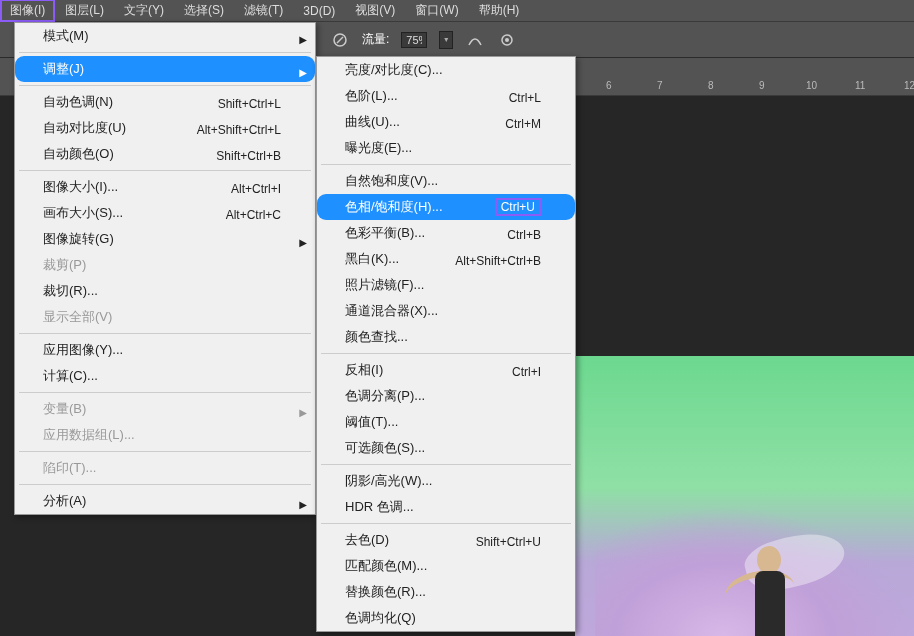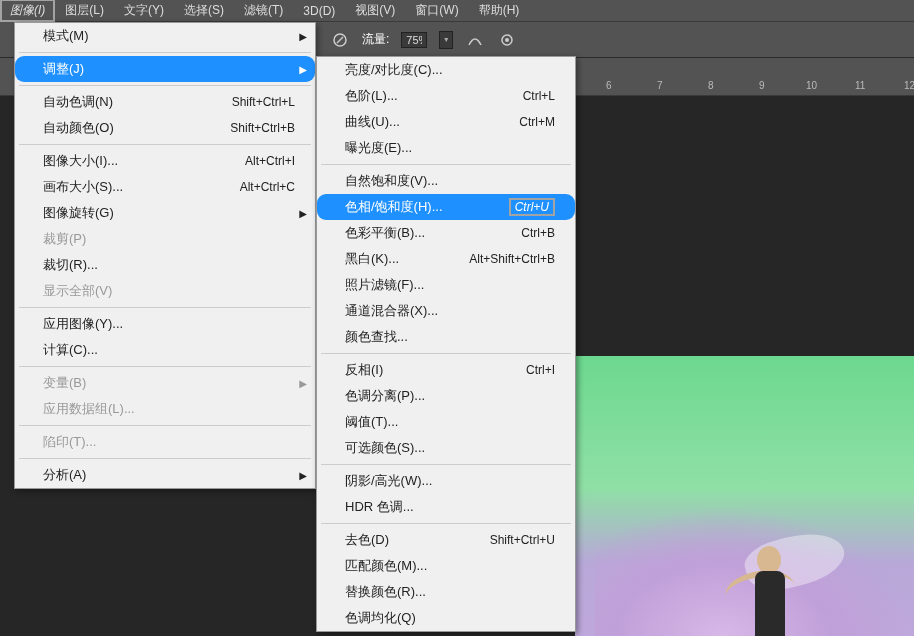--- a/index.html
+++ b/index.html
@@ -16,28 +16,28 @@
 .canvas-area { position: absolute; top: 96px; left: 0; right: 0; bottom: 0; background: #262626; }
 .photo { position: absolute; left: 575px; top: 260px; width: 340px; height: 376px; background: linear-gradient(to bottom, #6cd88f 0%, #8fe0a5 35%, #b8a8d8 55%, #c8a8e0 100%); overflow: hidden; }
 .photo::before { content: ""; position: absolute; top: 150px; left: 20px; right: 0; height: 220px; background: radial-gradient(ellipse at 40% 60%, #d8b8e8 0%, #c0a0d8 40%, transparent 70%); }
 .figure { position: absolute; left: 150px; top: 175px; width: 90px; height: 180px; }
 .figure-body { position: absolute; top: 40px; left: 30px; width: 30px; height: 120px; background: #2a2a2a; border-radius: 8px; }
 .figure-head { position: absolute; top: 15px; left: 32px; width: 24px; height: 28px; background: #d8b890; border-radius: 50%; }
 .figure-arm { position: absolute; top: 40px; left: 0; width: 70px; height: 40px; border-top: 6px solid #d8b890; border-radius: 50% 50% 0 0; transform: rotate(-10deg); }
 .scarf { position: absolute; top: 5px; left: 20px; width: 100px; height: 50px; background: rgba(255,255,255,0.4); border-radius: 40% 60% 50% 50%; transform: rotate(-15deg); }
 .menu1 { position: absolute; top: 22px; left: 14px; width: 302px; background: #f0f0f0; border: 1px solid #999; box-shadow: 2px 2px 6px rgba(0,0,0,0.4); z-index: 10; }
 .menu2 { position: absolute; top: 56px; left: 316px; width: 260px; background: #f0f0f0; border: 1px solid #999; box-shadow: 2px 2px 6px rgba(0,0,0,0.4); z-index: 11; }
-.menu-item { display: flex; justify-content: space-between; align-items: center; padding: 4px 20px 4px 28px; font-size: 13px; color: #222; position: relative; }
+.menu-item { display: flex; justify-content: space-between; align-items: flex-end; padding: 4px 34px 4px 28px; font-size: 13px; color: #222; position: relative; }
 .menu-item.hover { background: #1e90ff; color: #fff; border-radius: 9px; }
 .menu-item.disabled { color: #999; }
 .menu-item .arrow { position: absolute; right: 8px; font-size: 10px; }
 .menu-item .arrow-hl { color: #fff; }
 .menu-sep { height: 1px; background: #ccc; margin: 3px 4px; }
 .shortcut { font-size: 12px; }
-.redbox { border: 2px solid #a3a3a3; font-style: italic; }
+.redbox { border: 2px solid #8b5cf6; }
 .menubar-item.redbox { padding: 1px 8px; }
 .shortcut.redbox { padding: 0 4px; }
 </style>
 </head>
 <body>
 
 <div class="menubar">
   <span class="menubar-item redbox">图像(I)</span>
   <span class="menubar-item">图层(L)</span>
   <span class="menubar-item">文字(Y)</span>
@@ -102,20 +102,24 @@
     <div class="menu-item hover">
       <span>调整(J)</span>
       <span class="arrow arrow-hl">▶</span>
     </div>
     <div class="menu-sep"></div>
     <div class="menu-item">
       <span>自动色调(N)</span>
       <span class="shortcut">Shift+Ctrl+L</span>
     </div>
     <div class="menu-item">
+      <span>自动对比度(U)</span>
+      <span class="shortcut">Alt+Shift+Ctrl+L</span>
+    </div>
+    <div class="menu-item">
       <span>自动颜色(O)</span>
       <span class="shortcut">Shift+Ctrl+B</span>
     </div>
     <div class="menu-sep"></div>
     <div class="menu-item">
       <span>图像大小(I)...</span>
       <span class="shortcut">Alt+Ctrl+I</span>
     </div>
     <div class="menu-item">
       <span>画布大小(S)...</span>

